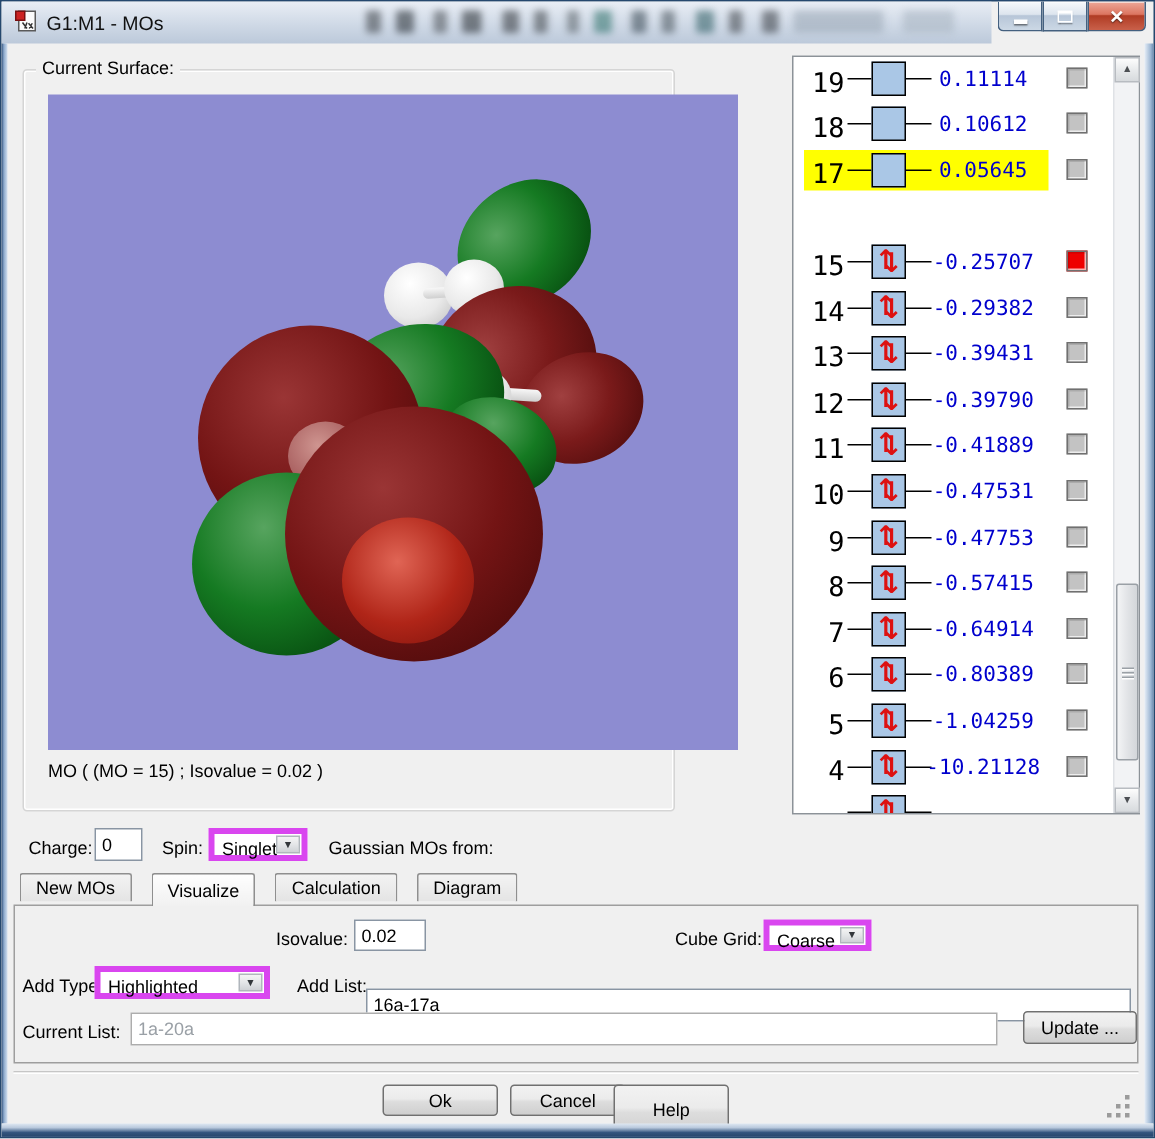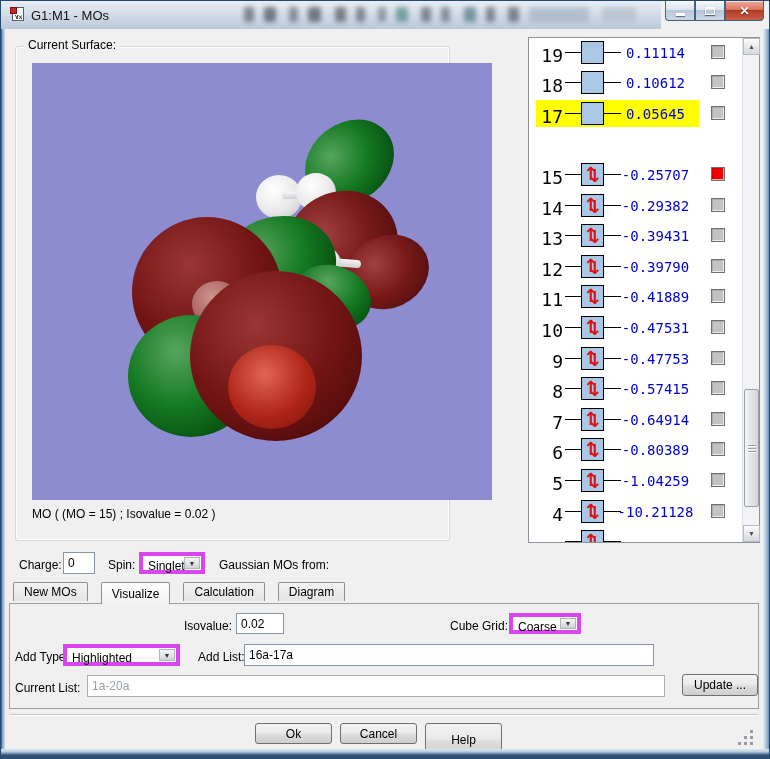--- a/index.html
+++ b/index.html
@@ -402,37 +402,37 @@
     <span class="ctext">Coarse</span>
     <span class="cbtn">▼</span>
   </div>
 
   <span class="abs stat" style="left:14px;top:649px;z-index:2">Add Type:</span>
   <div class="combo" style="left:62px;top:643px;width:117px;height:22px;z-index:2">
     <span class="ctext">Highlighted</span>
     <span class="cbtn">▼</span>
   </div>
   <span class="abs stat" style="left:197px;top:649px;z-index:2">Add List:</span>
-  <div class="tbox" style="left:243px;top:643px;width:410px;height:22px;z-index:2"><span>16a-17a</span></div>
+  <div class="tbox" style="left:243px;top:658px;width:510px;height:22px;z-index:2"><span>16a-17a</span></div>
 
   <span class="abs stat" style="left:14px;top:680px;z-index:2">Current List:</span>
   <div class="tbox" style="left:86px;top:674px;width:578px;height:22px;border-color:#adadad;z-index:2"><span class="disabled-text">1a-20a</span></div>
   <div class="pushbtn" style="left:681px;top:673px;width:76px;z-index:2">
       <span>Update ...</span>
     </div>
 
   <div id="groove"></div>
 
   <div class="pushbtn" style="left:254px;top:722px;width:77px;height:21px">
       <span>Ok</span>
     </div>
   <div class="pushbtn" style="left:339px;top:722px;width:77px;height:21px">
       <span>Cancel</span>
     </div>
-  <div class="pushbtn" style="left:424px;top:722px;width:77px;height:34px">
+  <div class="pushbtn" style="left:408px;top:722px;width:77px;height:34px">
       <span>Help</span>
     </div>
 
   <div id="grip">
       <i></i>
     </div>
 
   <div id="frame-left"></div>
   <div id="frame-right"></div>
   <div id="frame-bottom"></div>

